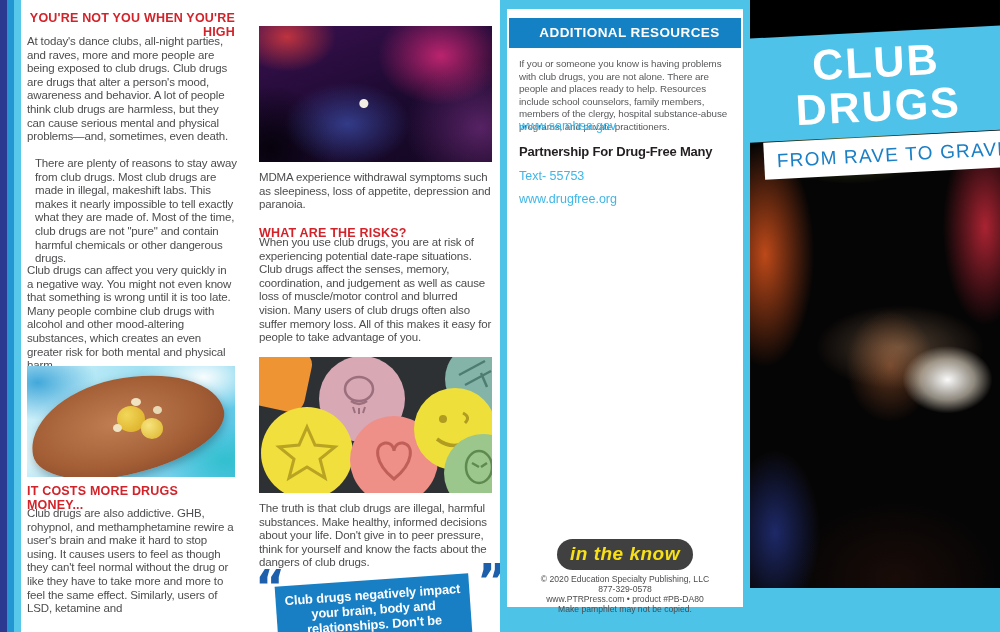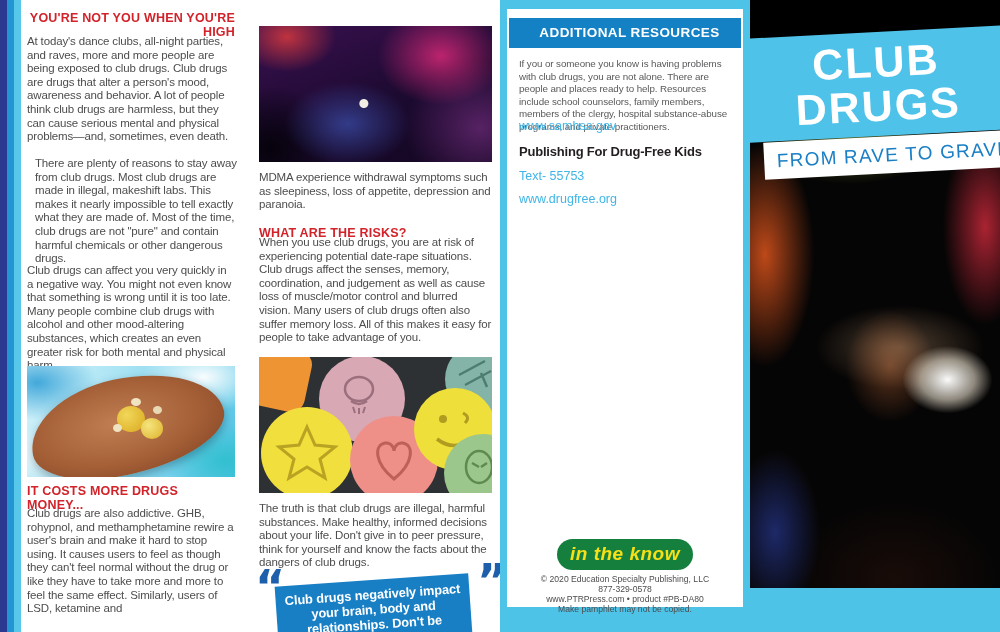--- a/index.html
+++ b/index.html
@@ -92,21 +92,21 @@
   }
   .res-intro {
     position:absolute; left:12px; top:49px; width:214px;
     color:#58595B; font-size:9.8px; line-height:12.6px; letter-spacing:-.1px;
   }
   .res-list { position:absolute; left:12px; top:101px; width:216px; }
   .res-name { color:#231F20; font-weight:bold; font-size:13px; line-height:15.5px; letter-spacing:-.2px; margin-top:11px; }
   .res-link { color:#41B6E6; font-size:12.5px; line-height:14px; margin-top:9px; cursor:pointer; }
   .know-logo {
     position:absolute; left:50px; top:530px; width:136px; height:31px;
-    background:#15803d; border-radius:17px; text-align:center;
+    background:#404040; border-radius:17px; text-align:center;
     color:#F7E017; font-weight:bold; font-style:italic;
     font-size:19px; line-height:29px; letter-spacing:.5px;
   }
   .copyright { position:absolute; left:0; top:565px; width:236px; text-align:center; color:#4D4D4F; font-size:8.6px; line-height:10px; }
 
   
   .cover { position:absolute; left:750px; top:0; width:250px; height:632px; background:#000; overflow:hidden; }
   .cover-photo {
     position:absolute; left:0; top:125px; width:250px; height:463px; z-index:1;
     background:
@@ -213,21 +213,21 @@
   <div class="col3">
     <div class="col3-inner">
       <div class="res-header">ADDITIONAL RESOURCES</div>
       <div class="res-intro">If you or someone you know is having problems with club drugs, you are not alone. There are people and places ready to help. Resources include school counselors, family members, members of the clergy, hospital substance-abuse programs, and private practitioners.</div>
 
       <div class="res-list">
         <div>
           <div class="res-link">www.samhsa.gov</div>
         </div>
         <div>
-          <div class="res-name">Publishing For Drug-Free Kids</div>
+          <div class="res-name">Partnership For Drug-Free Many</div>
           <div class="res-link">Text- 55753</div>
           <div class="res-link">www.drugfree.org</div>
         </div>
       </div>
 
       <div class="know-logo">in the know</div>
       <div class="copyright">
         <div>© 2020 Education Specialty Publishing, LLC</div>
         <div>877-329-0578</div>
         <div>www.PTRPress.com • product #PB-DA80</div>

